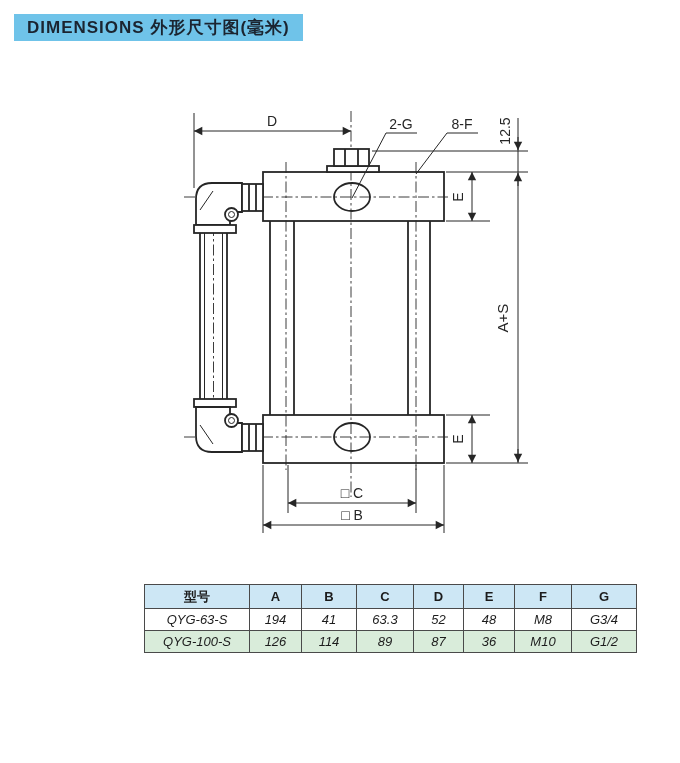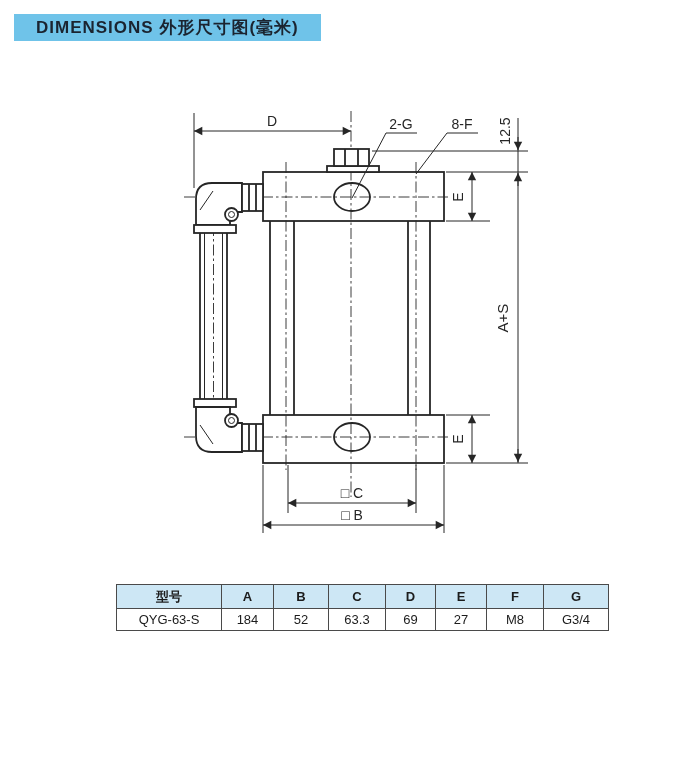--- a/index.html
+++ b/index.html
@@ -5,34 +5,34 @@
   :root{
     --banner-bg:#6fc3e9; --banner-text:#1b2430;
     --table-header-bg:#cde7f5; --table-row-alt-bg:#d9ecda;
     --table-border:#4a4a4a; --line:#262626; --page-bg:#ffffff;
   }
   html,body{margin:0;padding:0;}
   body{width:680px;height:763px;background:var(--page-bg);
        font-family:"Liberation Sans",sans-serif;position:relative;overflow:hidden;}
   .banner{position:absolute;left:14px;top:14px;height:27px;line-height:27px;
           background:var(--banner-bg);color:var(--banner-text);
-          padding:0 22px;font-size:17px;font-weight:bold;letter-spacing:1px;white-space:nowrap;}
+          padding:0 13px;font-size:17px;font-weight:bold;letter-spacing:1px;white-space:nowrap;}
   svg.drawing{position:absolute;left:0;top:0;}
   .obj{fill:none;stroke:var(--line);stroke-width:1.8;}
   .objf{fill:#ffffff;stroke:var(--line);stroke-width:1.8;}
   .thin{fill:none;stroke:var(--line);stroke-width:1;}
   .cl{fill:none;stroke:var(--line);stroke-width:0.9;stroke-dasharray:11 3 2.5 3;}
   .dtext{font-family:"Liberation Sans",sans-serif;font-size:14px;fill:var(--line);}
   .dtext.big{font-size:15px;}
-  table.dims{position:absolute;left:116px;top:584px;border-collapse:collapse;
+  table.dims{position:absolute;left:144px;top:584px;border-collapse:collapse;
              table-layout:fixed;font-size:13px;color:#1c1c1c;}
   table.dims th,table.dims td{border:1px solid var(--table-border);
              text-align:center;vertical-align:middle;padding:0;}
   table.dims th{background:var(--table-header-bg);height:23px;font-weight:bold;}
-  table.dims td{height:21px;background:#ffffff;font-weight:normal;}
+  table.dims td{height:21px;background:#ffffff;font-weight:normal;font-style:italic;}
   table.dims tr.alt td{background:var(--table-row-alt-bg);}
 </style>
 </head>
 <body>
 
 <div class="banner">
   <span>DIMENSIONS 外形尺寸图(毫米)</span>
 </div>
 
 <svg class="drawing" width="680" height="560" viewBox="0 0 680 560">
@@ -175,22 +175,32 @@
       <th>C</th>
       <th>D</th>
       <th>E</th>
       <th>F</th>
       <th>G</th>
     </tr>
   </thead>
   <tbody>
     <tr>
       <td>QYG-63-S</td>
-      <td>184</td>
+      <td>194</td>
+      <td>41</td>
+      <td>63.3</td>
       <td>52</td>
-      <td>63.3</td>
-      <td>69</td>
-      <td>27</td>
+      <td>48</td>
       <td>M8</td>
       <td>G3/4</td>
     </tr>
+    <tr class="alt">
+      <td>QYG-100-S</td>
+      <td>126</td>
+      <td>114</td>
+      <td>89</td>
+      <td>87</td>
+      <td>36</td>
+      <td>M10</td>
+      <td>G1/2</td>
+    </tr>
   </tbody>
 </table>
 
 </body></html>

